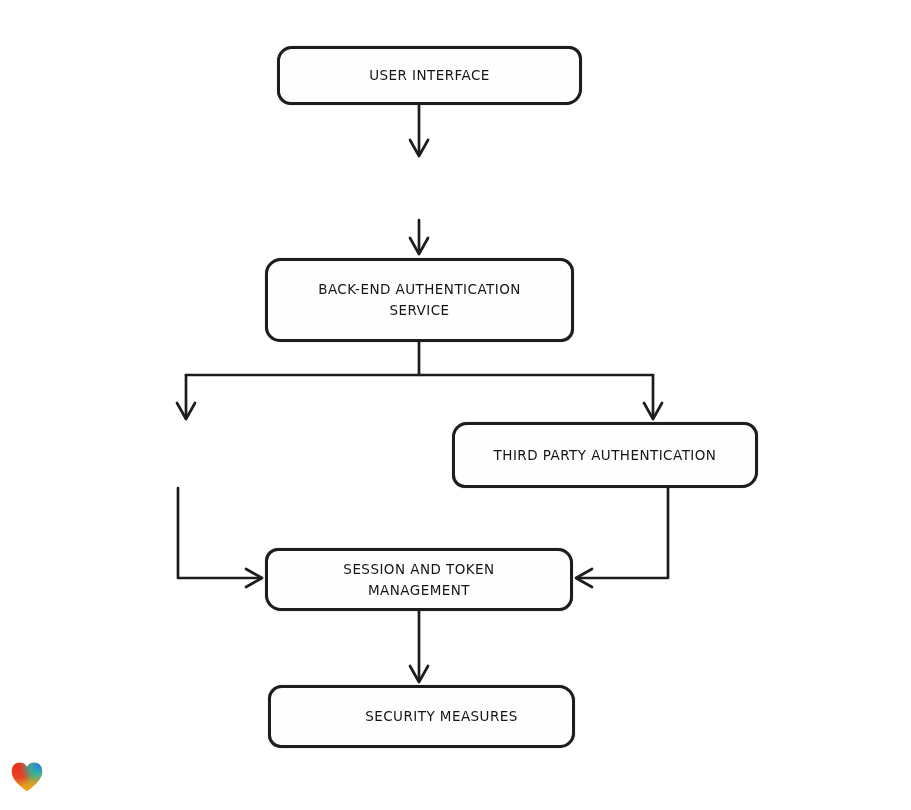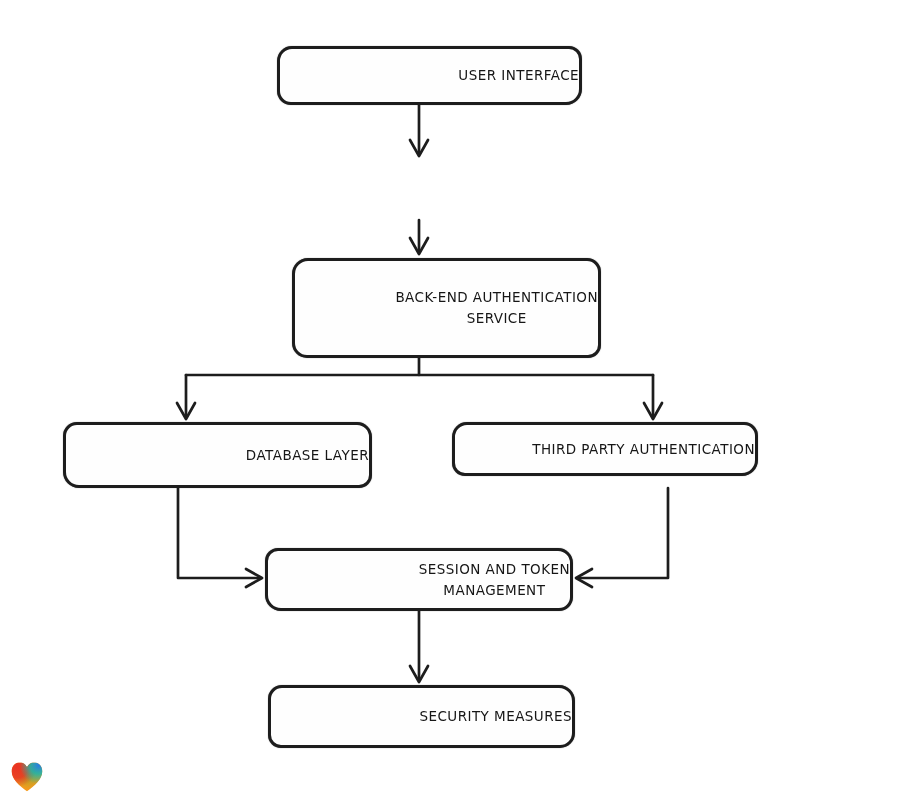--- a/index.html
+++ b/index.html
@@ -20,38 +20,38 @@
     left: 0;
     top: 0;
     width: 911px;
     height: 810px;
     pointer-events: none;
   }
   .node {
     position: absolute;
     display: flex;
     align-items: center;
-    justify-content: flex-end;
+    justify-content: center;
     text-align: center;
     background: #fefefe;
     border: 3.4px solid #1d1d1d;
     border-radius: 15px 13px 16px 14px;
     box-shadow: 0 0 1px rgba(0,0,0,0.55);
     color: #161616;
     font-size: 13.5px;
     letter-spacing: 0.45px;
     line-height: 21px;
     white-space: pre-line;
     box-sizing: border-box;
   }
   .n1 { left: 277px; top: 46px;  width: 305px; height: 59px; }
   .n2 { left: 277px; top: 158px; width: 308px; height: 62px; border-radius: 13px 16px 14px 15px; }
-  .n3 { left: 292px; top: 258px; width: 309px; height: 100px; border-radius: 16px 14px 13px 15px; }
+  .n3 { left: 265px; top: 258px; width: 309px; height: 84px; border-radius: 16px 14px 13px 15px; }
   .n4 { left: 63px;  top: 422px; width: 309px; height: 66px; border-radius: 14px 15px 13px 16px; }
-  .n5 { left: 452px; top: 422px; width: 306px; height: 54px; border-radius: 15px 14px 16px 13px; }
+  .n5 { left: 452px; top: 422px; width: 306px; height: 66px; border-radius: 15px 14px 16px 13px; }
   .n6 { left: 265px; top: 548px; width: 308px; height: 63px; border-radius: 13px 15px 14px 16px; }
   .n7 { left: 268px; top: 685px; width: 307px; height: 63px; border-radius: 14px 16px 15px 13px; padding-left: 40px; }
   .edge {
     fill: none;
     stroke: #1d1d1d;
     stroke-width: 2.7;
     stroke-linecap: round;
     stroke-linejoin: round;
   }
   .watermark {
@@ -107,23 +107,20 @@
   <div class="node n1">
     <span>USER INTERFACE</span>
   </div>
 
 
   <div class="node n3">
     <span>BACK-END AUTHENTICATION
 SERVICE</span>
   </div>
 
-  <div class="node n4">
-    <span>DATABASE LAYER</span>
-  </div>
 
   <div class="node n5">
     <span>THIRD PARTY AUTHENTICATION</span>
   </div>
 
   <div class="node n6">
     <span>SESSION AND TOKEN
 MANAGEMENT</span>
   </div>
 

